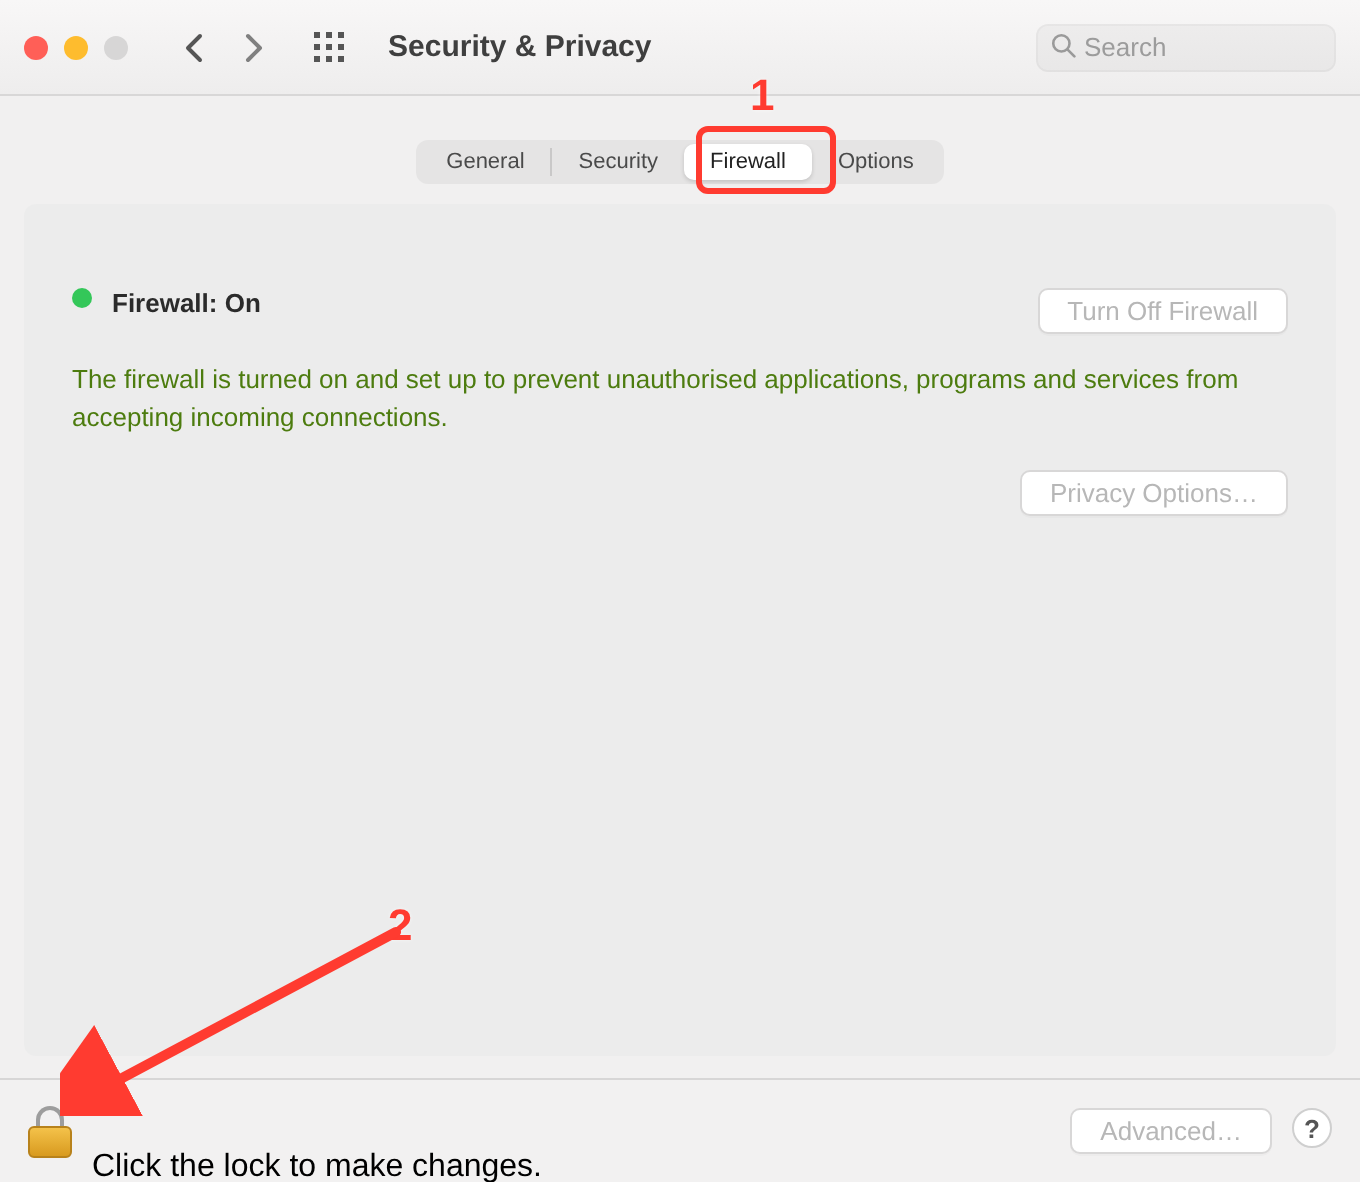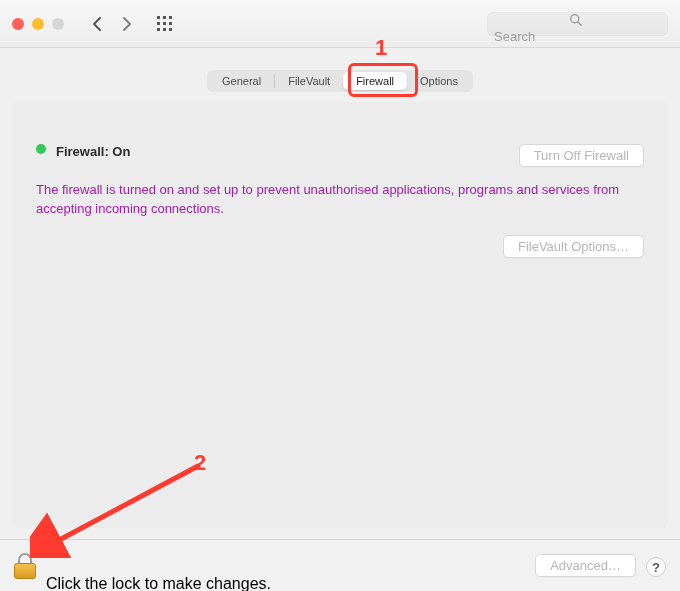--- a/index.html
+++ b/index.html
@@ -33,24 +33,23 @@
   .grid-icon svg { display:block; }
   .title { font-weight: 600; font-size: 15px; color:#3f3f3f; }
   .searchwrap {
     margin-left: auto;
     display: flex;
     align-items: center;
     background: rgba(0,0,0,0.03);
     border: 1px solid rgba(0,0,0,0.03);
     border-radius: 6px;
     height: 24px;
-    width: 181px;
+    width: 150px;
     padding: 0 6px;
     color: #8a8a8a;
-    flex-direction: column;
   }
   .searchwrap input {
     border: none; background: transparent; outline: none;
     font-size: 13px; color:#555; width: 100%;
   }
   .searchwrap input::placeholder { color:#9c9c9c; }
   .searchwrap .si { margin-right: 4px; }
 
   
   .tabswrap {
@@ -105,40 +104,40 @@
   }
   .dot-green { width:10px;height:10px;border-radius:50%; background:#34c759; }
   .status-title { font-weight:600; font-size:13px; }
   .btn {
     background:#fff; border:1px solid #d8d7d7; border-radius:5px;
     padding: 3px 14px; font-size:13px; color:#9a9a9a;
     box-shadow: 0 1px 0 rgba(0,0,0,0.02);
   }
   .btn.disabled { color:#b7b7b7;margin-left:32px; }
   .desc {
-    margin-top: 14px; font-size:13px; color:#a21caf; line-height:1.45;
+    margin-top: 14px; font-size:13px; color:#4d7c0f; line-height:1.45;
     max-width: 600px;
   }
   .fw-opts-row { display:flex; justify-content:flex-end; margin-top:16px; }
 
   
   .bottombar {
     position:absolute; left:0; right:0; bottom:0;
     height: 52px;
     border-top: 1px solid #d7d6d6;
     background:#f2f1f1;
     display:flex; align-items:center;
     padding: 0 14px;
     gap: 10px;
   }
   .lock-icon { width:22px; height:26px; position:relative; }
   .lock-body { position:absolute; bottom:0; left:0; width:22px; height:16px; background:linear-gradient(#f4c24a,#d89a1f); border-radius:3px; border:1px solid #b8821b; }
   .lock-shackle { position:absolute; top:0; left:4px; width:14px; height:14px; border:2px solid #9d9d9d; border-bottom:none; border-radius:8px 8px 0 0; }
   .lock-text { color:#000000; font-size:16px;margin-top:37px; }
-  .bottom-right { margin-left:auto; display:flex; align-items:flex-end; gap:10px; }
+  .bottom-right { margin-left:auto; display:flex; align-items:flex-start; gap:10px; }
   .help {
     width:20px;height:20px;border-radius:50%;
     background:#fff;border:1px solid #cfcfcf;
     display:flex;align-items:center;justify-content:center;
     font-size:13px;color:#555;font-weight:600;
   }
 
   
   .arrow-svg { position:absolute; pointer-events:none; }
 </style>
@@ -171,55 +170,56 @@
           <rect x="13" y="1" width="3" height="3"></rect>
         <rect x="1" y="7" width="3" height="3"></rect>
           <rect x="7" y="7" width="3" height="3"></rect>
           <rect x="13" y="7" width="3" height="3"></rect>
         <rect x="1" y="13" width="3" height="3"></rect>
           <rect x="7" y="13" width="3" height="3"></rect>
           <rect x="13" y="13" width="3" height="3"></rect>
       </g>
     </svg>
   </div>
+  <div class="title">Security &amp; Privacy</div>
   <div class="searchwrap">
     <span class="si">
       <svg width="13" height="13" viewBox="0 0 16 16">
           <circle cx="7" cy="7" r="5" fill="none" stroke="#9a9a9a" stroke-width="1.6"></circle>
           <line x1="11" y1="11" x2="15" y2="15" stroke="#9a9a9a" stroke-width="1.6" stroke-linecap="round"></line>
         </svg>
     </span>
     <input type="text" placeholder="Search" style="">
   </div>
 </div>
 
 <div class="tabswrap">
   <div class="seg">
     <div class="tab">General</div>
     <div class="sep"></div>
-    <div class="tab">FileVault</div>
+    <div class="tab">Security</div>
     <div class="tab sel">Firewall</div>
     <div class="tab">Options</div>
   </div>
 
   <div class="callout1" style="left:348px; top:15px; width:70px; height:34px;"></div>
   <div class="ann-num" style="left:375px; top:-13px;">1</div>
 </div>
 
 <div class="panel">
   <div class="status-row">
     <span class="dot-green"></span>
     <span class="status-title">Firewall: On</span>
     <div style="margin-left:auto;">
       <button class="btn disabled">Turn Off Firewall</button>
     </div>
   </div>
   <div class="desc">The firewall is turned on and set up to prevent unauthorised applications, programs and services from accepting incoming connections.</div>
   <div class="fw-opts-row">
-    <button class="btn disabled">FileVault Options…</button>
+    <button class="btn disabled">Privacy Options…</button>
   </div>
 </div>
 
 <div class="bottombar">
   <div class="lock-icon">
     <div class="lock-shackle"></div>
     <div class="lock-body"></div>
   </div>
   <div class="lock-text">Click the lock to make changes.</div>
   <div class="bottom-right">

